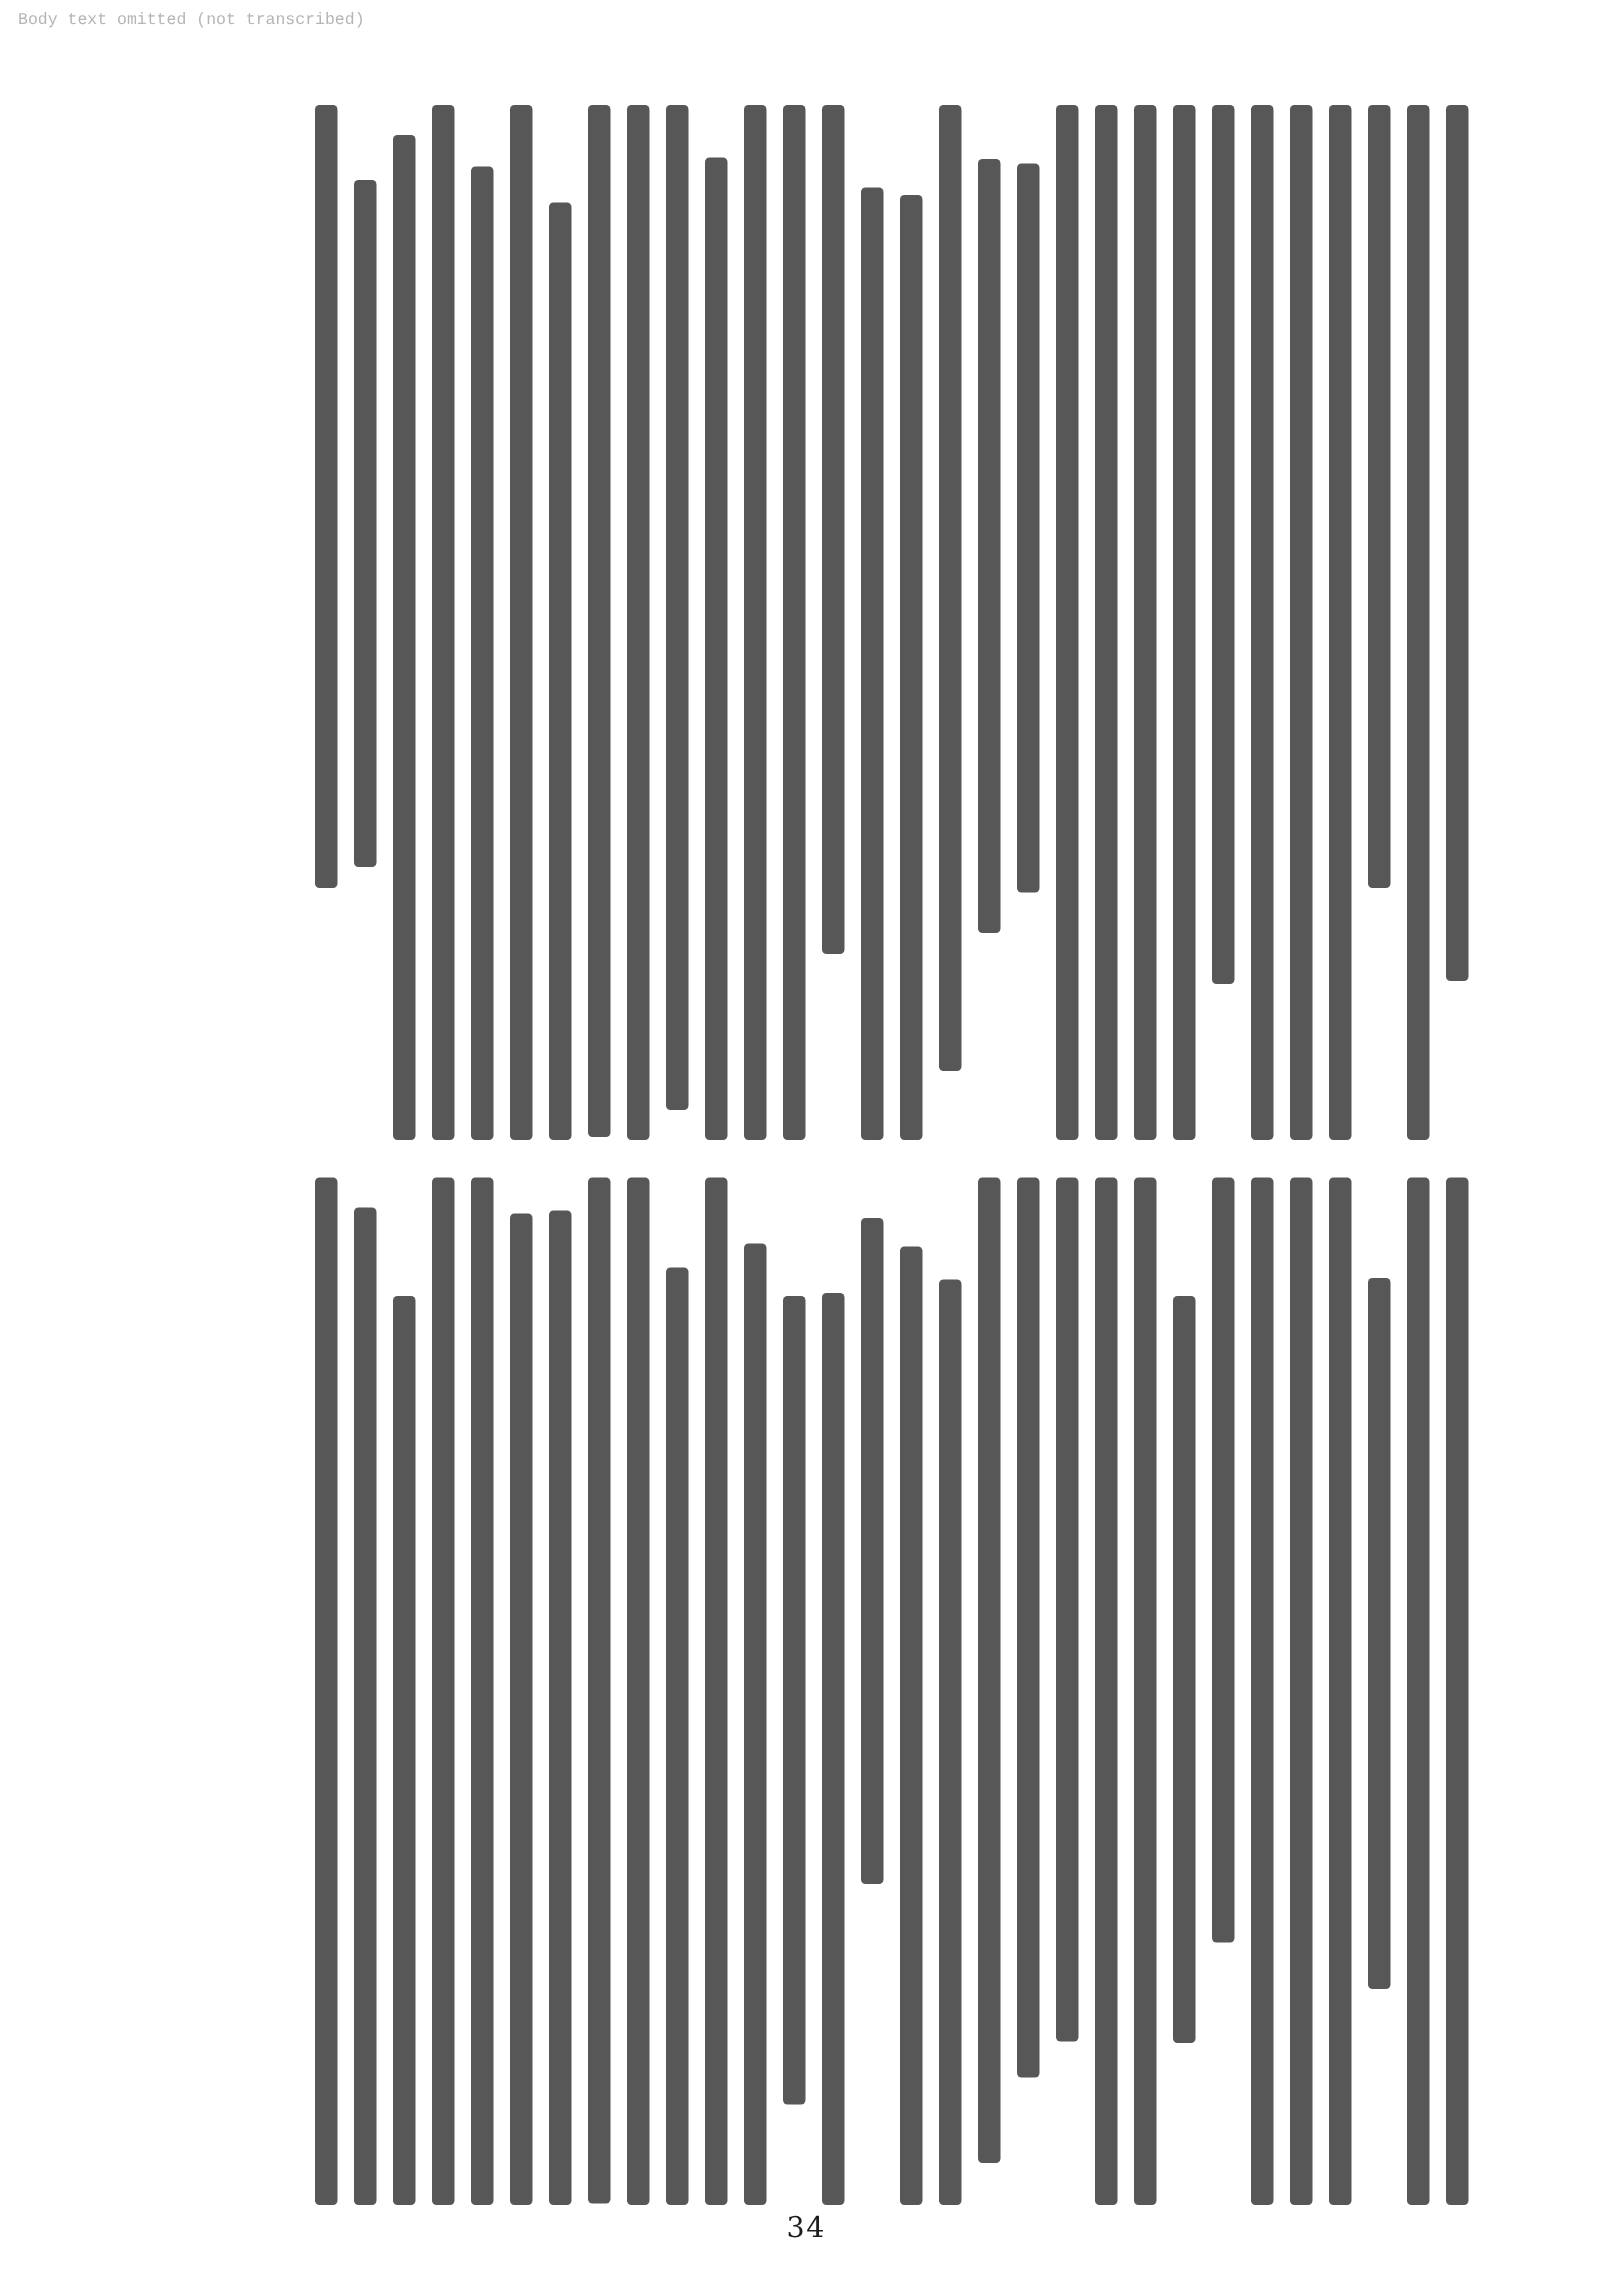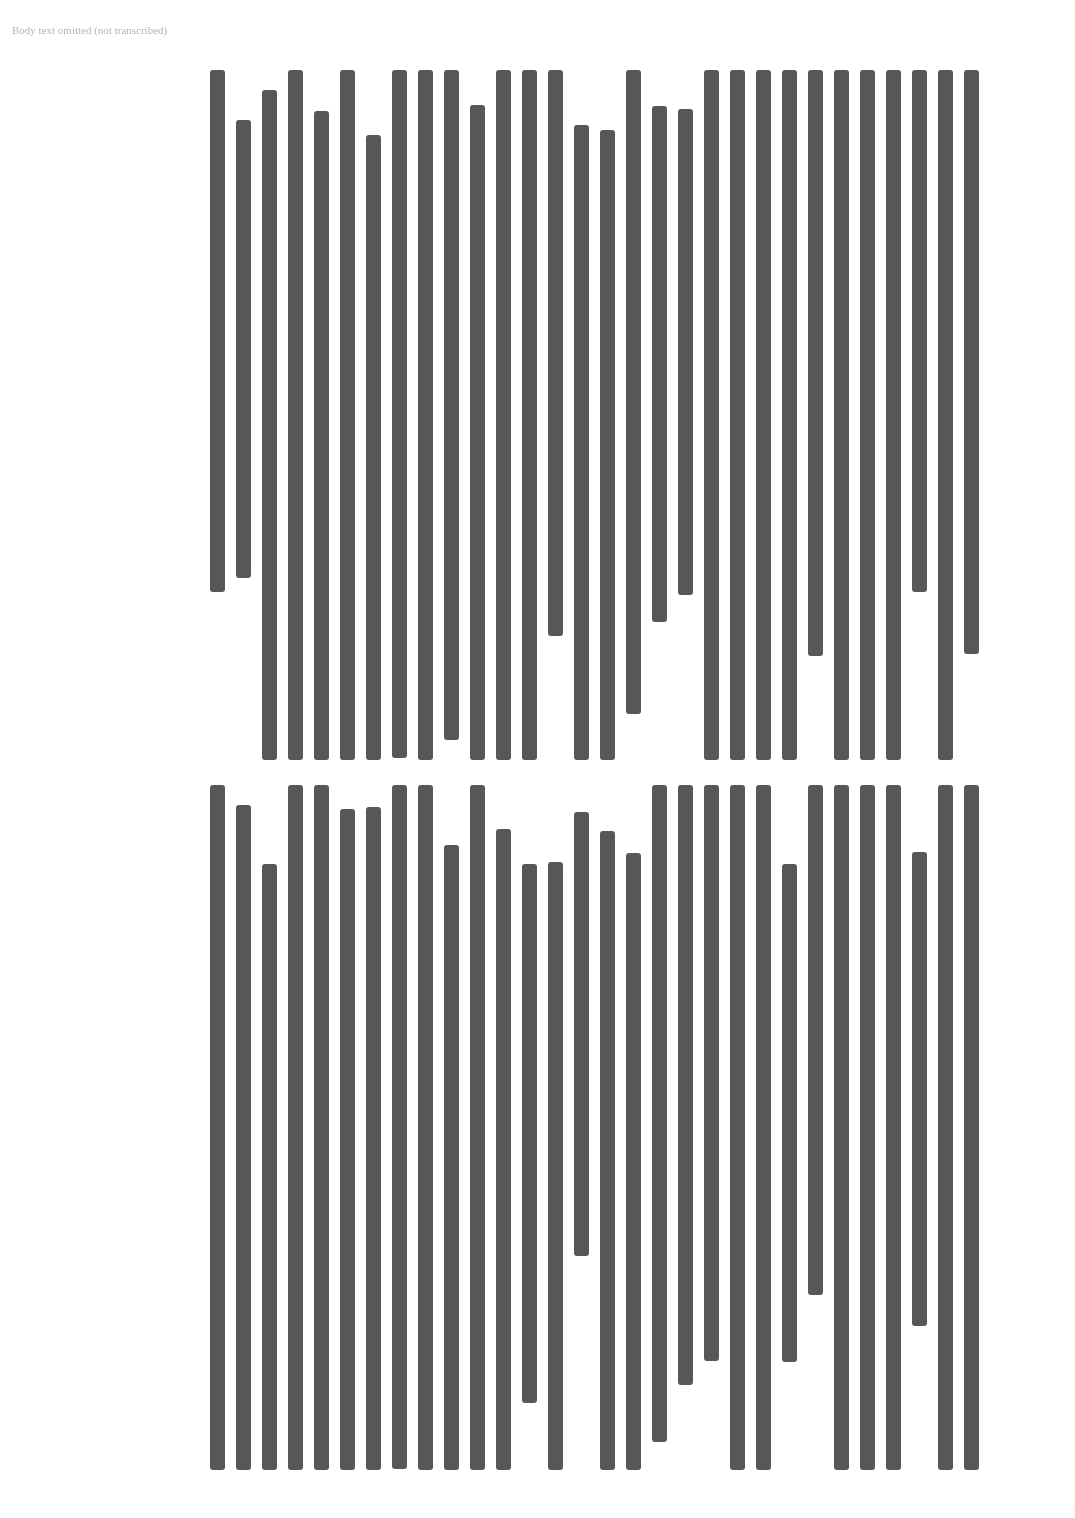--- a/index.html
+++ b/index.html
@@ -46,23 +46,23 @@
     bottom: 22px;
     left: 0;
     width: 100%;
     text-align: center;
     font-size: 19px;
     color: #1c1c1c;
     letter-spacing: 1px;
   }
   .redaction-note {
     position: absolute;
-    top: 24px;
+    top: 8px;
     left: 12px;
-    font-family: Liberation Serif, serif;
+    font-family: Liberation Mono, monospace;
     font-size: 11px;
     color: #b5b5b5;
   }
 </style>
 </head>
 <body>
 
 <div class="page">
 
   <div class="redaction-note">Body text omitted (not transcribed)</div>
@@ -246,14 +246,15 @@
         <div class="redacted-run" style="top: 79px; height: 606px;"></div>
       </div>
       <div class="v-column">
         <div class="redacted-run" style="top: 20px; height: 665px;"></div>
       </div>
       <div class="v-column">
         <div class="redacted-run" style="top: 0px; height: 685px;"></div>
       </div>
     </div>
 
+  <div class="page-number">34</div>
 
 </div>
 
 </body></html>

